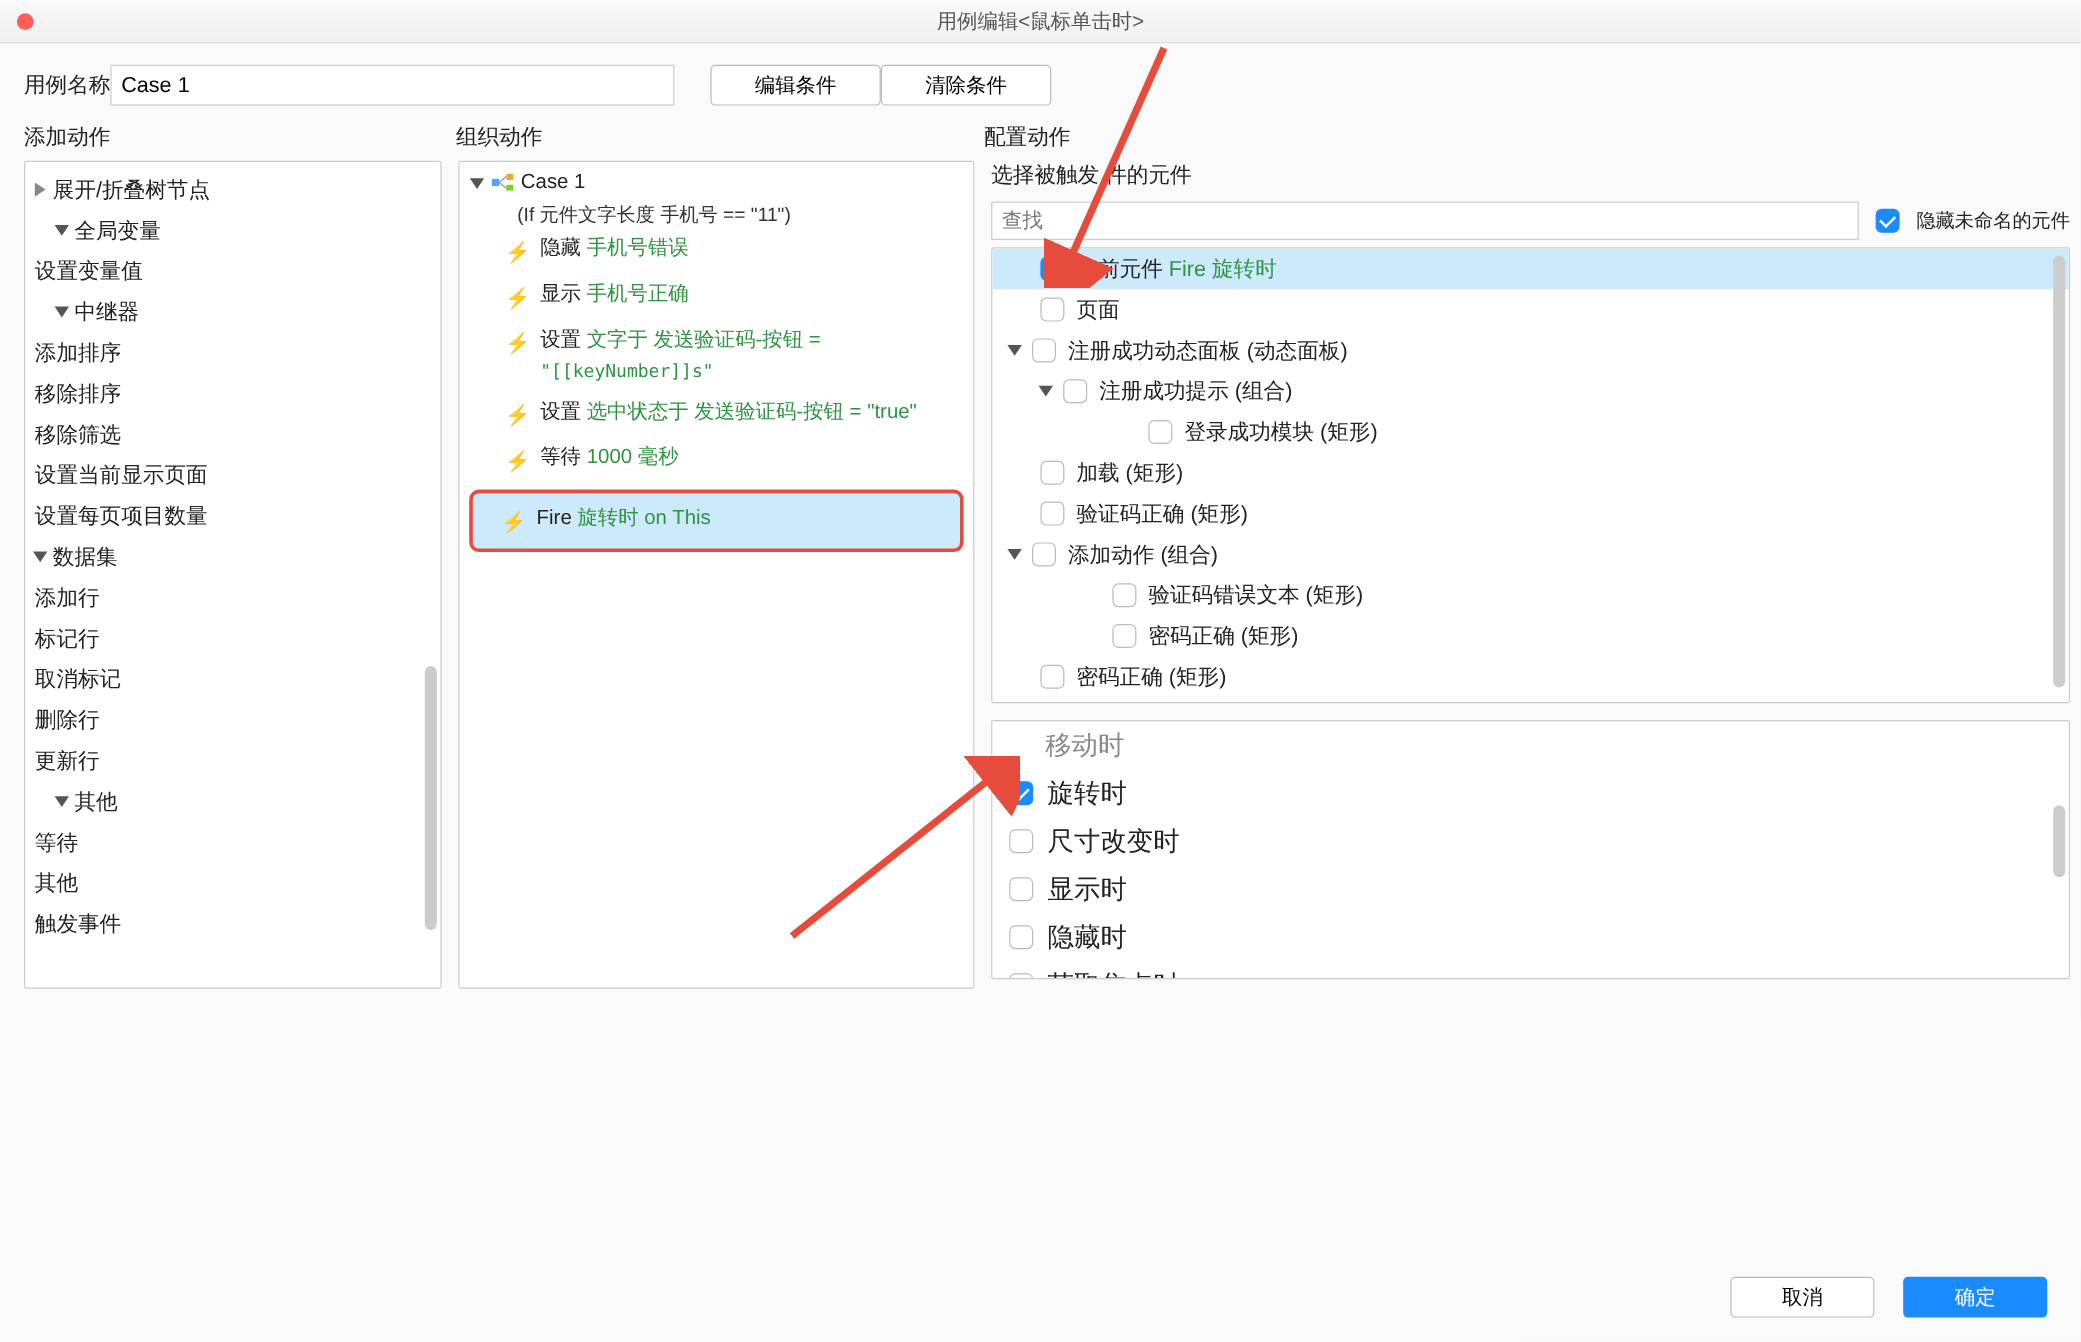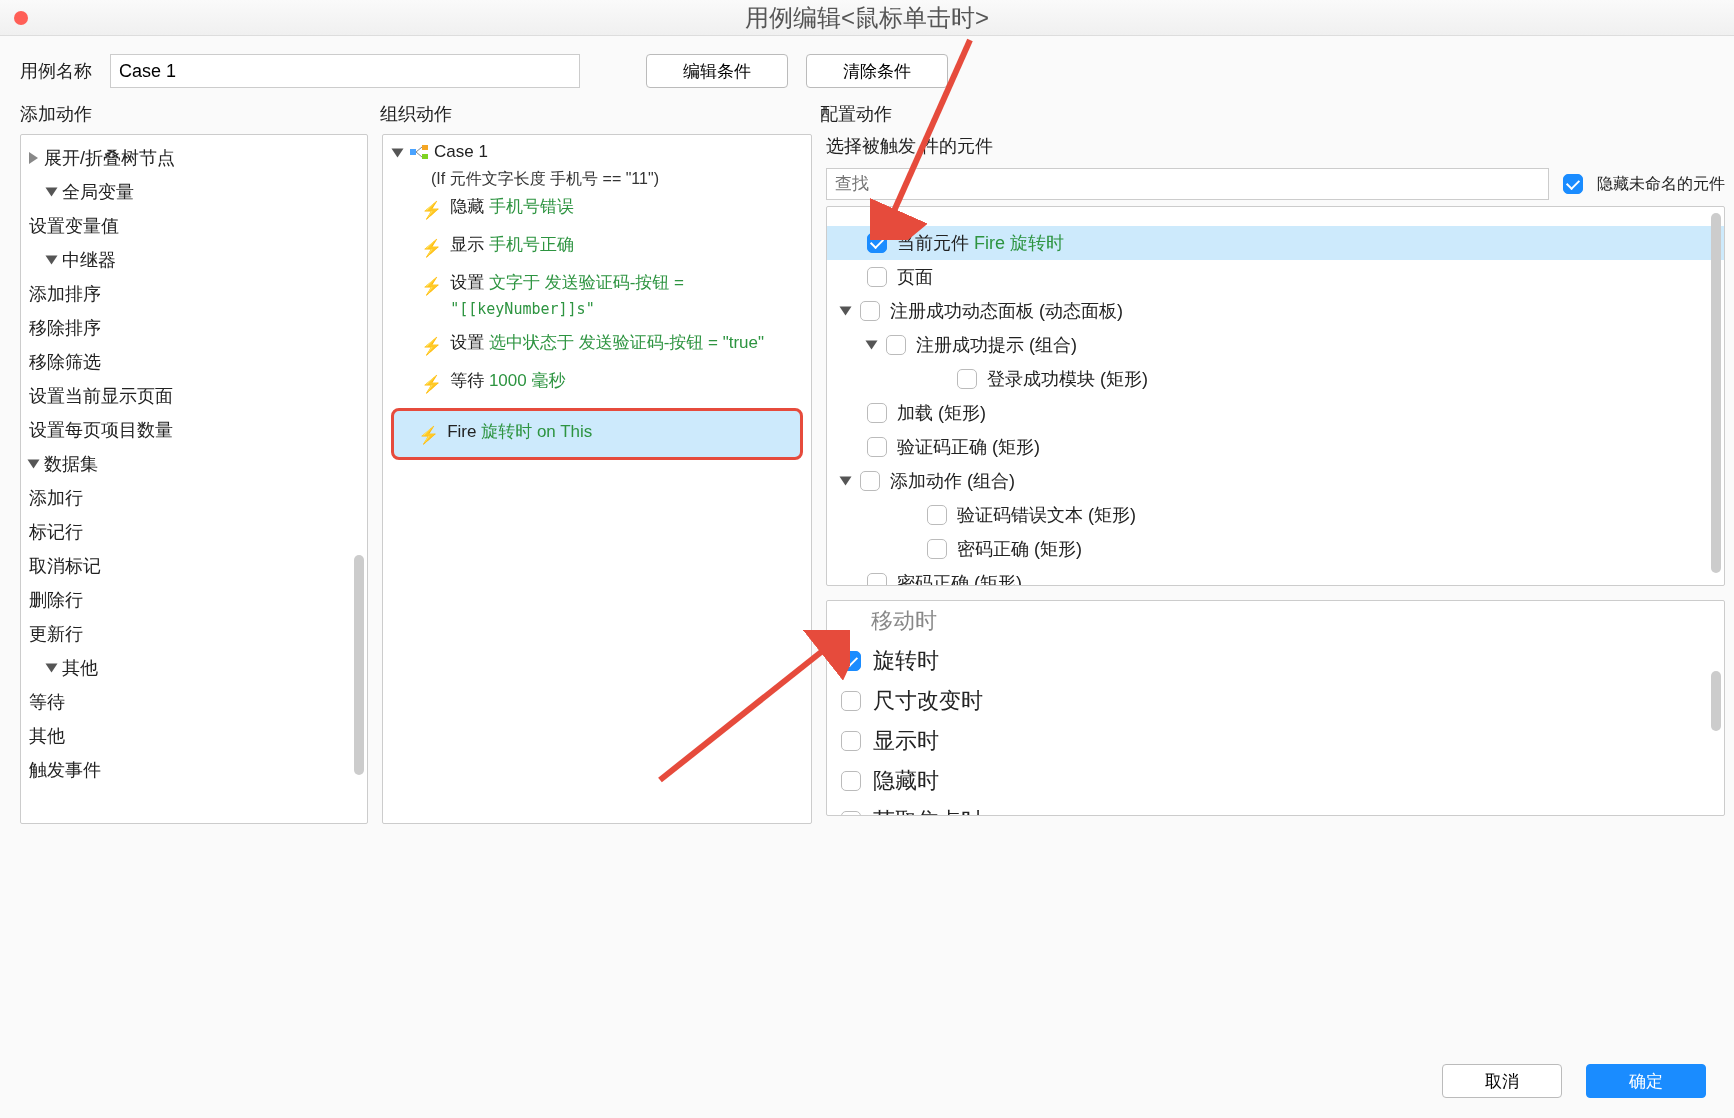--- a/index.html
+++ b/index.html
@@ -1,20 +1,20 @@
 <!DOCTYPE html>
 <html><head>
 <meta charset="utf-8">
 <style>
   * { margin:0; padding:0; box-sizing:border-box; font-family: -apple-system, "Helvetica Neue", Arial, sans-serif; }
   body { background:#f0f0f0; font-size:16px; color:#222; }
   .window { width:1734px; height:1118px; background:#fafafa; position:relative; display:flex; flex-direction:column; overflow:hidden; }
-  .titlebar { height:36px; background:linear-gradient(#fafafa,#f0f0f0); border-bottom:1px solid #ddd; text-align:center; line-height:36px; color:#555; font-size:24px; position:relative; }
+  .titlebar { height:36px; background:linear-gradient(#fafafa,#f0f0f0); border-bottom:1px solid #ddd; text-align:center; line-height:36px; color:#555; font-size:17px; position:relative; }
   .close-dot { position:absolute; left:14px; top:11px; width:14px; height:14px; border-radius:50%; background:#ff5f57; }
-  .toprow { display:flex; align-items:center; padding:18px 20px 10px 20px; gap:18px; }
+  .toprow { display:flex; align-items:center; padding:18px 20px 10px 20px; }
   .toprow .lbl { font-size:18px; }
   .toprow input { width:470px; height:34px; border:1px solid #ccc; padding:0 8px; font-size:18px; }
   .btn { height:34px; padding:0 36px; background:#fff; border:1px solid #bbb; border-radius:4px; font-size:17px; cursor:pointer; }
   .btn.primary { background:#1a8cff; color:#fff; border-color:#1a8cff; }
   .headers { display:flex; padding:4px 20px 8px 20px; font-size:18px; }
   .headers .h1 { width:360px; }
   .headers .h2 { width:440px; }
   .headers .h3 { flex:1; }
   .cols { flex:1; display:flex; padding:0 9px 10px 20px; gap:14px; min-height:0; }
   .panel { background:#fff; border:1px solid #ccc; border-radius:2px; overflow:hidden; position:relative; }
@@ -42,21 +42,21 @@
   .col2 .selected .bolt { margin-left:18px; }
   .col3-label { font-size:18px; margin-bottom:10px; }
   .search-row { display:flex; align-items:center; gap:14px; margin-bottom:6px; }
   .search-row input { flex:1; height:32px; border:1px solid #ccc; padding:0 8px; font-size:17px; }
   .chk { width:20px; height:20px; border:1.5px solid #bbb; border-radius:5px; background:#fff; display:inline-flex; align-items:center; justify-content:center; flex-shrink:0; }
   .chk.on { background:#1a8cff; border-color:#1a8cff; }
   .chk.on::after { content:""; width:6px; height:10px; border:solid #fff; border-width:0 2.5px 2.5px 0; transform:rotate(45deg); margin-top:-2px; }
   .widget-panel { height:380px; }
   .w-row { display:flex; align-items:center; padding:5px 8px; font-size:18px; gap:10px; }
   .w-row .tri { width:0;height:0;border-style:solid; border-width:6px 0 6px 9px; border-color:transparent transparent transparent #555; transform:rotate(90deg); }
-  .w-row.sel { background:#cdeafc;margin-top:19px; }
+  .w-row.sel { background:#cdeafc; }
   .w-row .txt .g { color:#2d9440; }
   .w-row.ind1 { padding-left:40px; }
   .w-row.ind3 { padding-left:100px; }
   .w-row.ind4 { padding-left:130px; }
   .event-panel { height:216px; margin-top:14px; }
   .ev-row { display:flex; align-items:center; padding:5px 14px; font-size:22px; gap:12px; }
   .ev-row.partial { color:#888; }
   .footer { display:flex; justify-content:flex-end; gap:24px; padding:14px 28px 20px 0; }
   .scrollbar { position:absolute; right:3px; width:10px; background:#ccc; border-radius:5px; }
 

